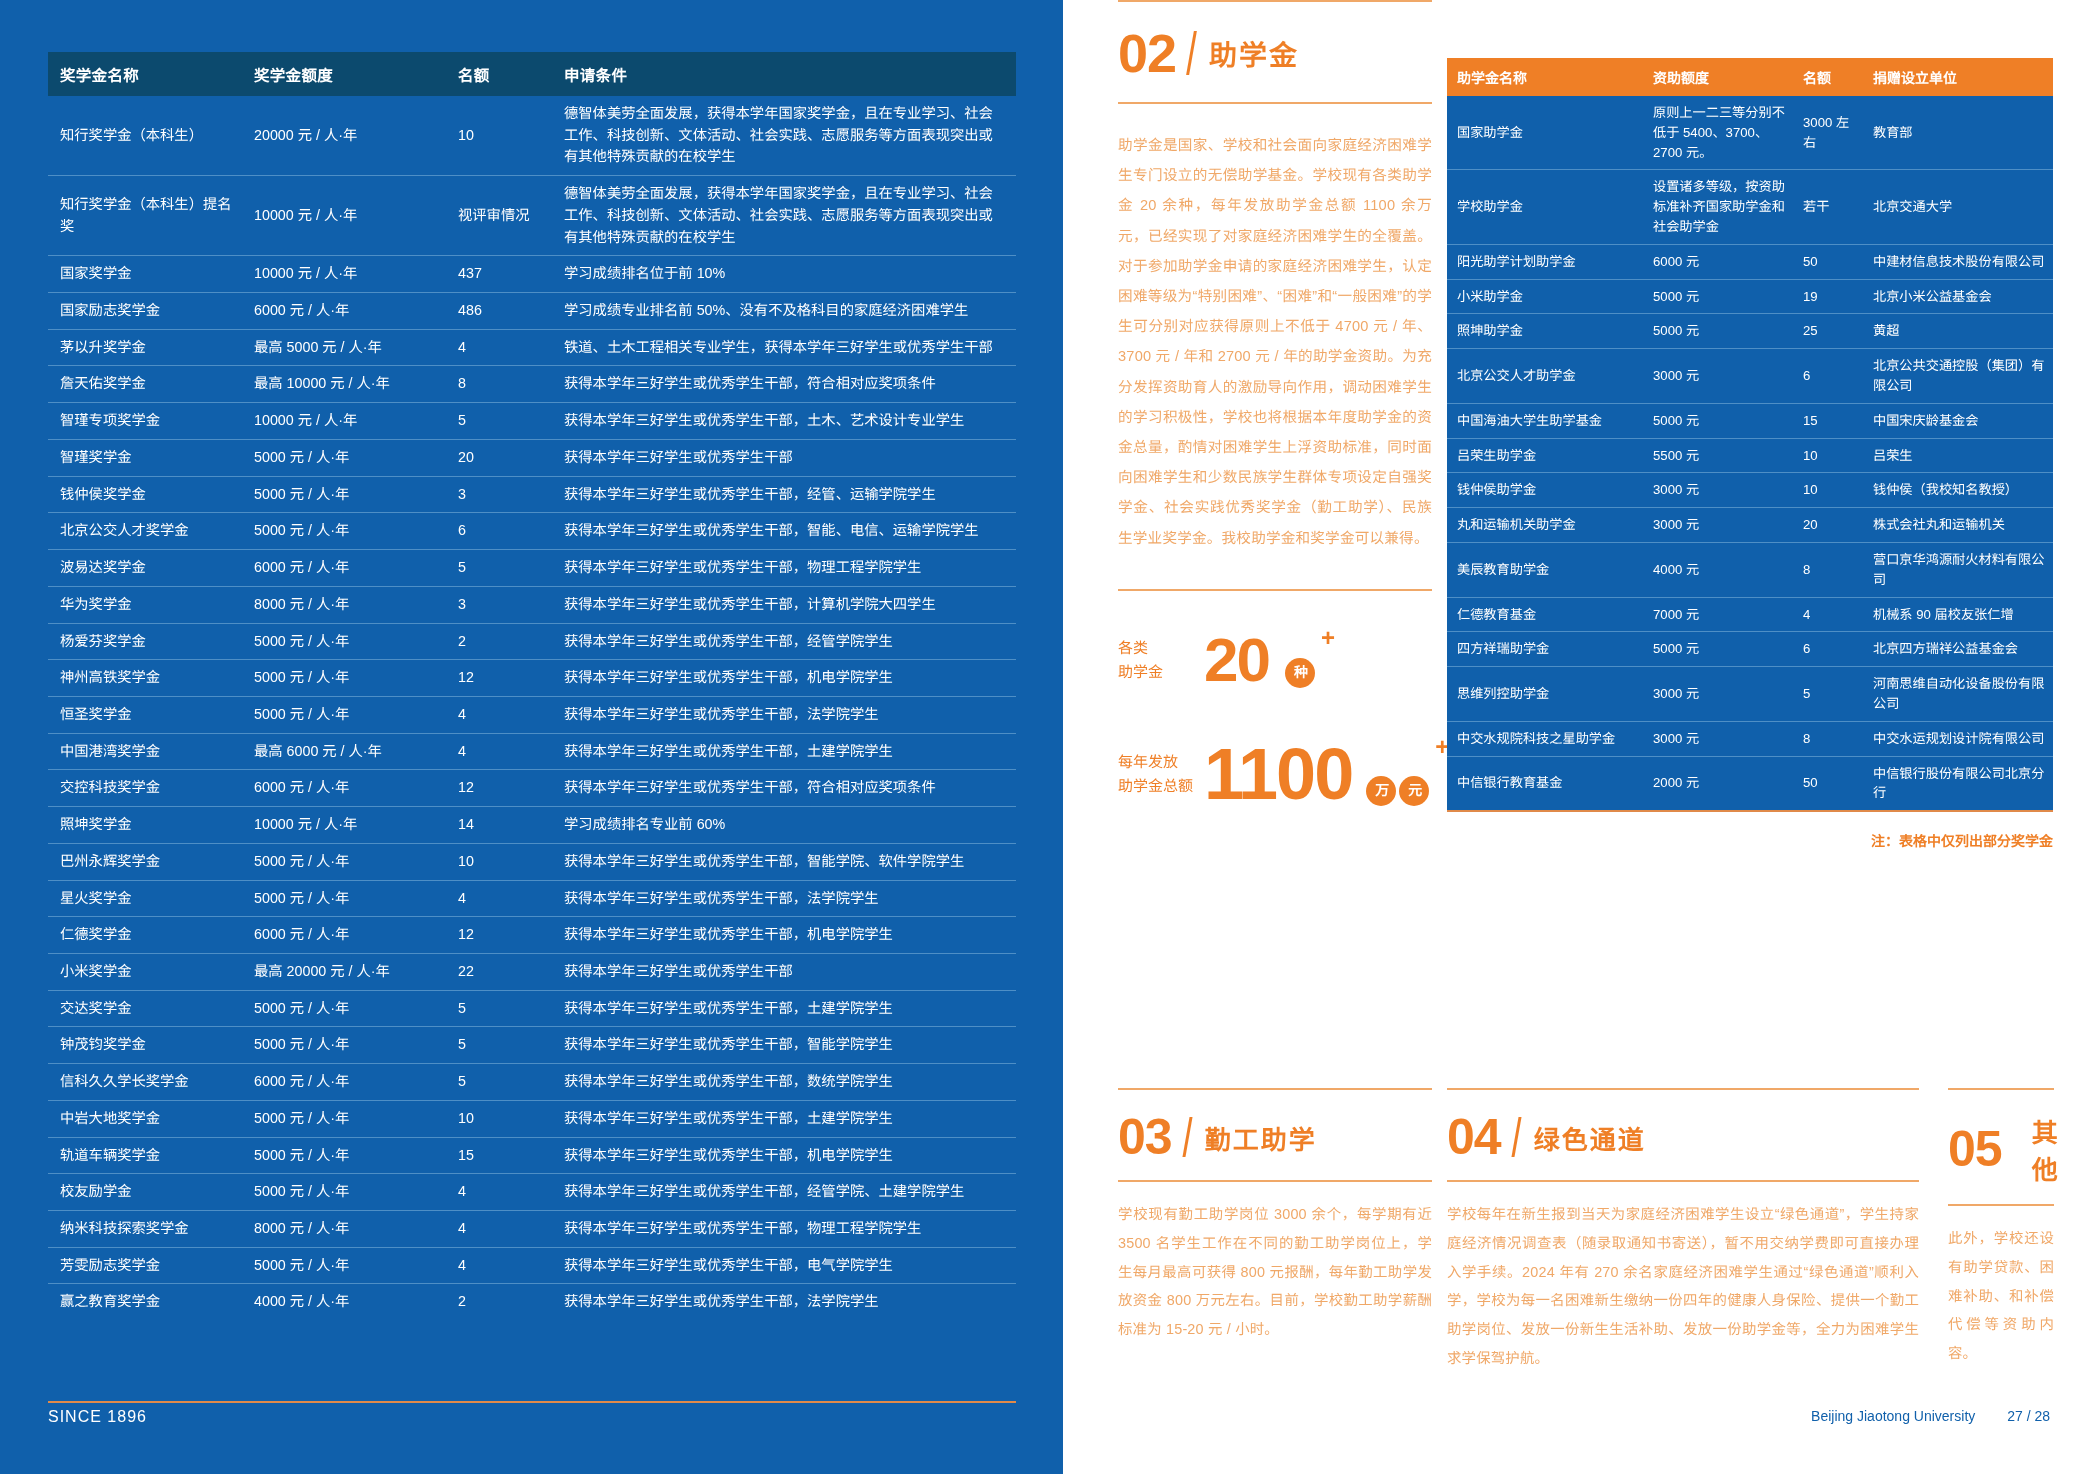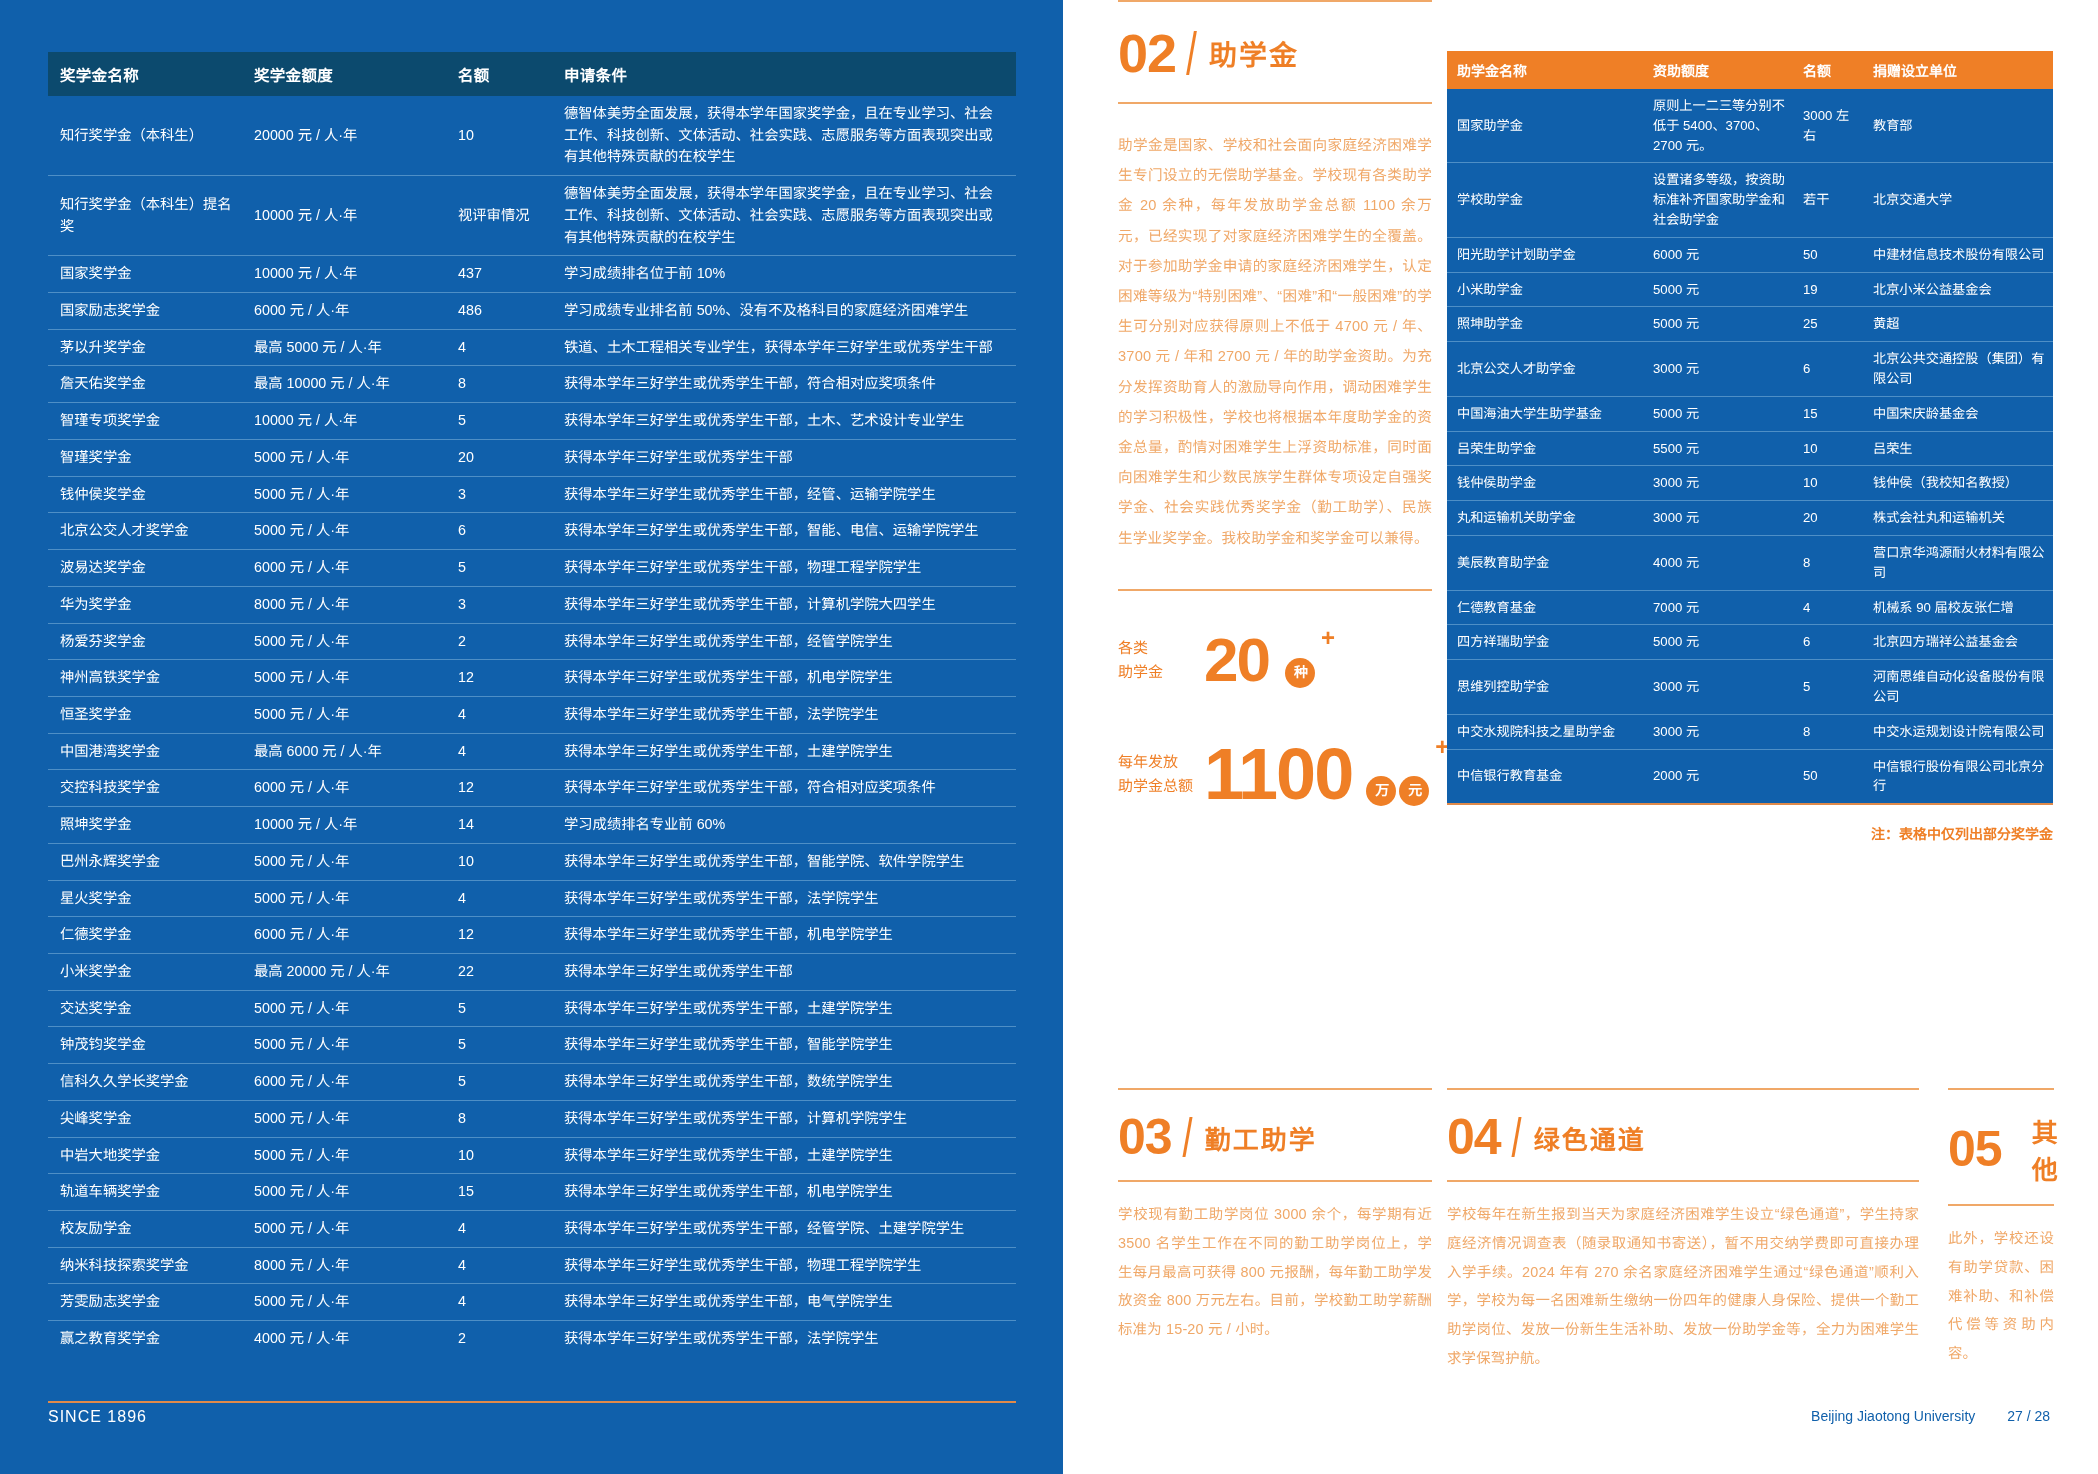--- a/index.html
+++ b/index.html
@@ -86,21 +86,21 @@
     display:inline-flex;align-items:center;justify-content:center;
     background:#ef7f26;color:#ffffff;border-radius:50%;
     font-weight:bold;vertical-align:bottom;
   }
   .uc1{width:30px;height:30px;font-size:14px;margin-left:16px;margin-bottom:2px;}
   .uc2{width:30px;height:30px;font-size:14px;margin-left:14px;margin-bottom:2px;}
   .uc3{width:30px;height:30px;font-size:14px;margin-left:3px;margin-bottom:2px;}
 
   
   .right{
-    position:absolute;left:1447px;top:51px;width:606px;
+    position:absolute;left:1447px;top:58px;width:606px;
   }
   .tbl2{width:606px;border-collapse:collapse;background:#1060ab;}
   .tbl2 th{
     background:#ef7f26;color:#ffffff;font-size:14px;font-weight:bold;
     text-align:left;padding:9px 8px 9px 10px;white-space:nowrap;
   }
   .tbl2 td{
     color:#ffffff;font-size:13.2px;line-height:1.5;
     padding:7px 8px 7px 10px;vertical-align:middle;
     border-bottom:1px solid #4e8fc6;
@@ -290,26 +290,20 @@
             <td class="col-a">钟茂钧奖学金</td>
             <td class="col-b">5000 元 / 人·年</td>
             <td class="col-c">5</td>
             <td class="col-d">获得本学年三好学生或优秀学生干部，智能学院学生</td>
           </tr>
           <tr>
             <td class="col-a">信科久久学长奖学金</td>
             <td class="col-b">6000 元 / 人·年</td>
             <td class="col-c">5</td>
             <td class="col-d">获得本学年三好学生或优秀学生干部，数统学院学生</td>
-          </tr>
-          <tr>
-            <td class="col-a">尖峰奖学金</td>
-            <td class="col-b">5000 元 / 人·年</td>
-            <td class="col-c">8</td>
-            <td class="col-d">获得本学年三好学生或优秀学生干部，计算机学院学生</td>
           </tr>
           <tr>
             <td class="col-a">中岩大地奖学金</td>
             <td class="col-b">5000 元 / 人·年</td>
             <td class="col-c">10</td>
             <td class="col-d">获得本学年三好学生或优秀学生干部，土建学院学生</td>
           </tr>
           <tr>
             <td class="col-a">轨道车辆奖学金</td>
             <td class="col-b">5000 元 / 人·年</td>

